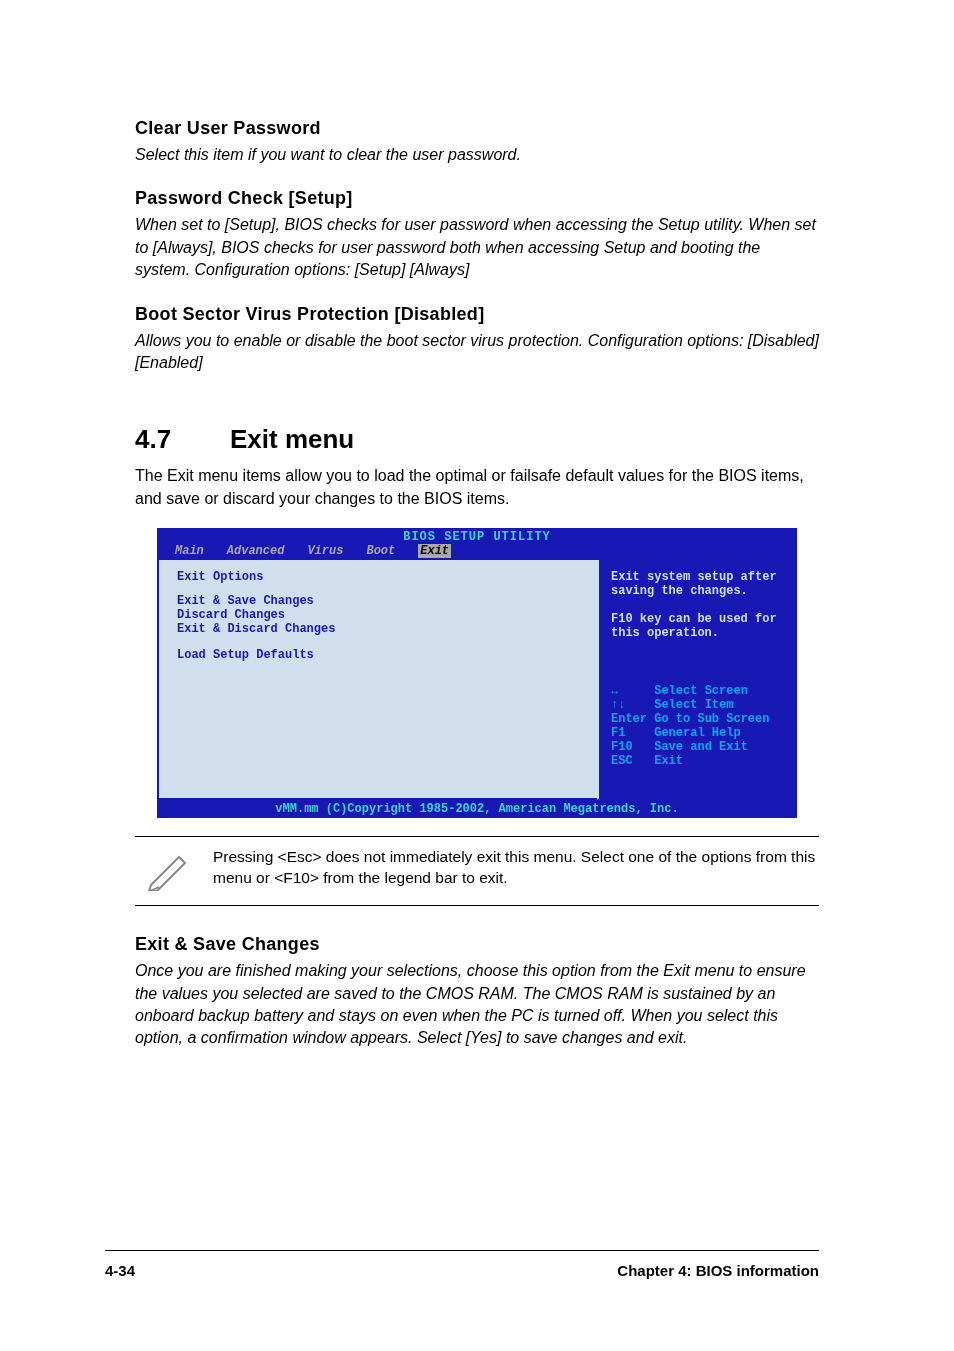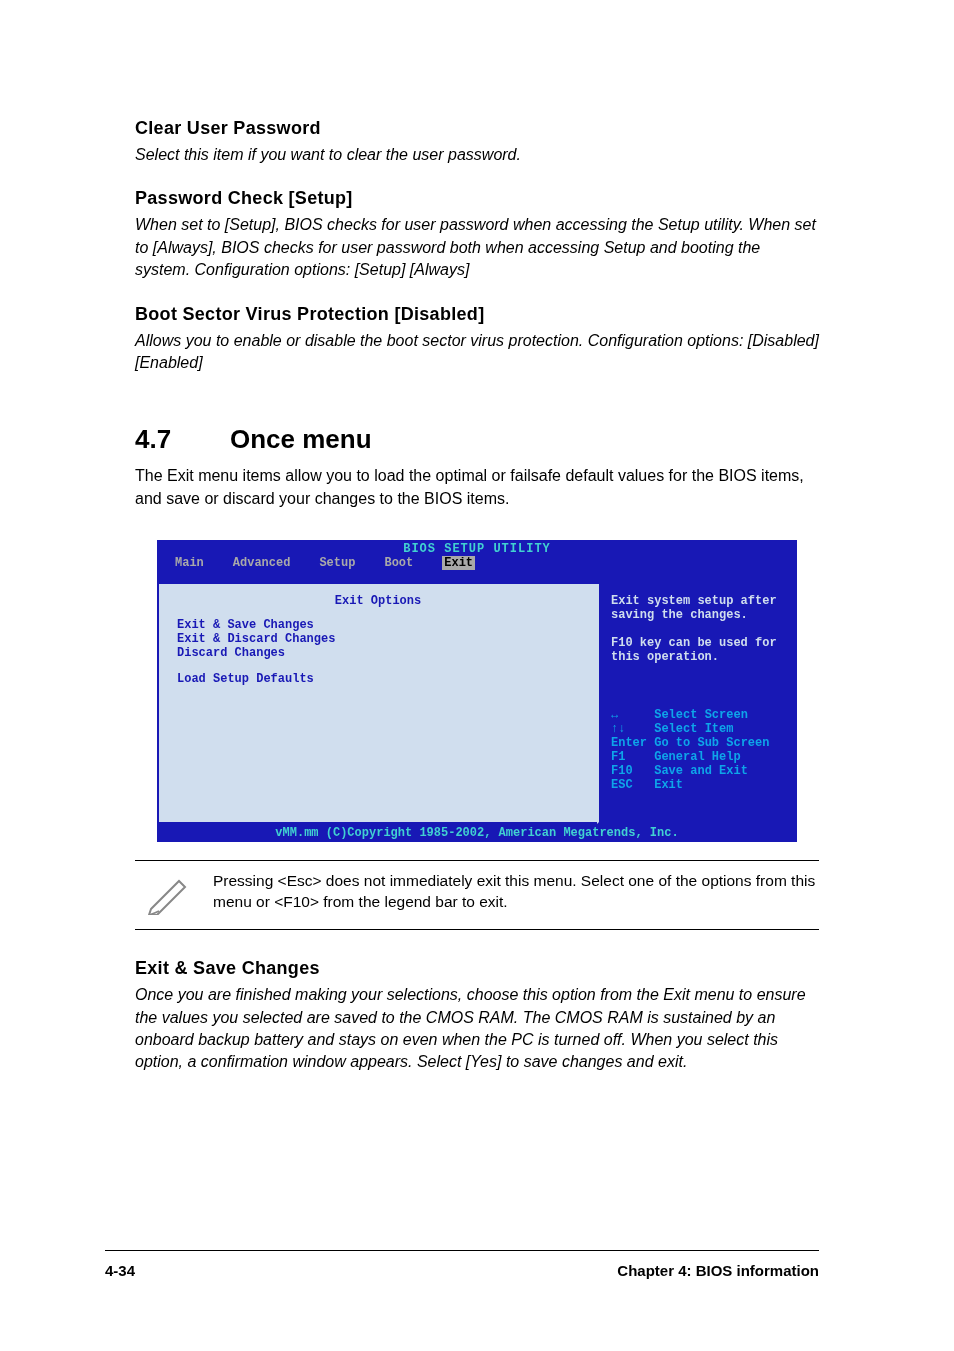--- a/index.html
+++ b/index.html
@@ -33,21 +33,21 @@
       font-weight: 900;
       font-size: 26px;
       margin-top: 50px;
       margin-bottom: 10px;
     }
     h2 .num { display:inline-block; width: 95px; }
     .intro {
       font-family: Verdana, Arial, sans-serif;
       font-size: 16px;
       line-height: 1.4;
-      margin-bottom: 30px;
+      margin-bottom: 18px;
     }
     
     .bios {
       width: 640px;
       margin: 0 auto 18px auto;
       font-family: 'Courier New', monospace;
       font-size: 12px;
       font-weight: bold;
       color: #fff;
       border-radius: 30px;
@@ -55,22 +55,23 @@
     .bios-title {
       background: #1818b5;
       text-align: center;
       color: #41d1d1;
       padding: 2px 0 0 0;
       letter-spacing: 1px;
     }
     .bios-tabs {
       background: #1818b5;
       display: flex;
-      padding: 0 18px 14px 18px;
-      gap: 29px;
+      padding: 0 18px 2px 18px;
+      gap: 23px;
+      font-style: italic;
     }
     .bios-tab { color: #a9a9a9; }
     .bios-tab.selected {
       color: #000;
       background: #a9a9a9;
       padding: 0 2px;
     }
     .bios-body {
       display: flex;
       background: #1818b5;
@@ -78,21 +79,21 @@
     }
     .bios-left {
       flex: 1;
       background: #d0deee;
       color: #1818b5;
       border: 2px solid #1818b5;
       border-top: none;
       border-right: none;
       padding: 10px 18px;
     }
-    .bios-left .heading { margin-bottom: 10px; text-align: center; }
+    .bios-left .heading { margin-bottom: 10px; }
     .bios-left .opt { margin-bottom: 0; }
     .bios-left .spacer { height: 12px; }
     .bios-right {
       width: 200px;
       background: #1818b5;
       border: 2px solid #1818b5;
       border-top: none;
       border-left: 2px solid #d0deee;
       padding: 10px 12px;
       color: #d0deee;
@@ -156,39 +157,39 @@
   <h3>Clear User Password</h3>
   <div class="body-text">Select this item if you want to clear the user password.</div>
 
   <h3>Password Check [Setup]</h3>
   <div class="body-text">When set to [Setup], BIOS checks for user password when accessing the Setup utility. When set to [Always], BIOS checks for user password both when accessing Setup and booting the system. Configuration options: [Setup] [Always]</div>
 
   <h3>Boot Sector Virus Protection [Disabled]</h3>
   <div class="body-text">Allows you to enable or disable the boot sector virus protection. Configuration options: [Disabled] [Enabled]</div>
 
   <h2>
-    <span class="num">4.7</span><span>Once menu</span>
+    <span class="num">4.7</span><span>Exit menu</span>
   </h2>
   <div class="intro">The Exit menu items allow you to load the optimal or failsafe default values for the BIOS items, and save or discard your changes to the BIOS items.</div>
 
   <div class="bios">
     <div class="bios-title">BIOS SETUP UTILITY</div>
     <div class="bios-tabs">
       <span class="bios-tab">Main</span>
       <span class="bios-tab">Advanced</span>
-      <span class="bios-tab">Setup</span>
+      <span class="bios-tab">Virus</span>
       <span class="bios-tab">Boot</span>
       <span class="bios-tab selected">Exit</span>
     </div>
     <div class="bios-body">
       <div class="bios-left">
         <div class="heading">Exit Options</div>
         <div class="opt">Exit &amp; Save Changes</div>
+        <div class="opt">Discard Changes</div>
         <div class="opt">Exit &amp; Discard Changes</div>
-        <div class="opt">Discard Changes</div>
         <div class="spacer"></div>
         <div class="opt">Load Setup Defaults</div>
       </div>
       <div class="bios-right">
         <div style="white-space:pre-wrap;">Exit system setup after saving the changes.
 
 F10 key can be used for this operation.</div>
         <div class="bios-nav">
           <div><span>↔</span>     <span>Select Screen</span></div>
           <div><span>↑↓</span>    <span>Select Item</span></div>

